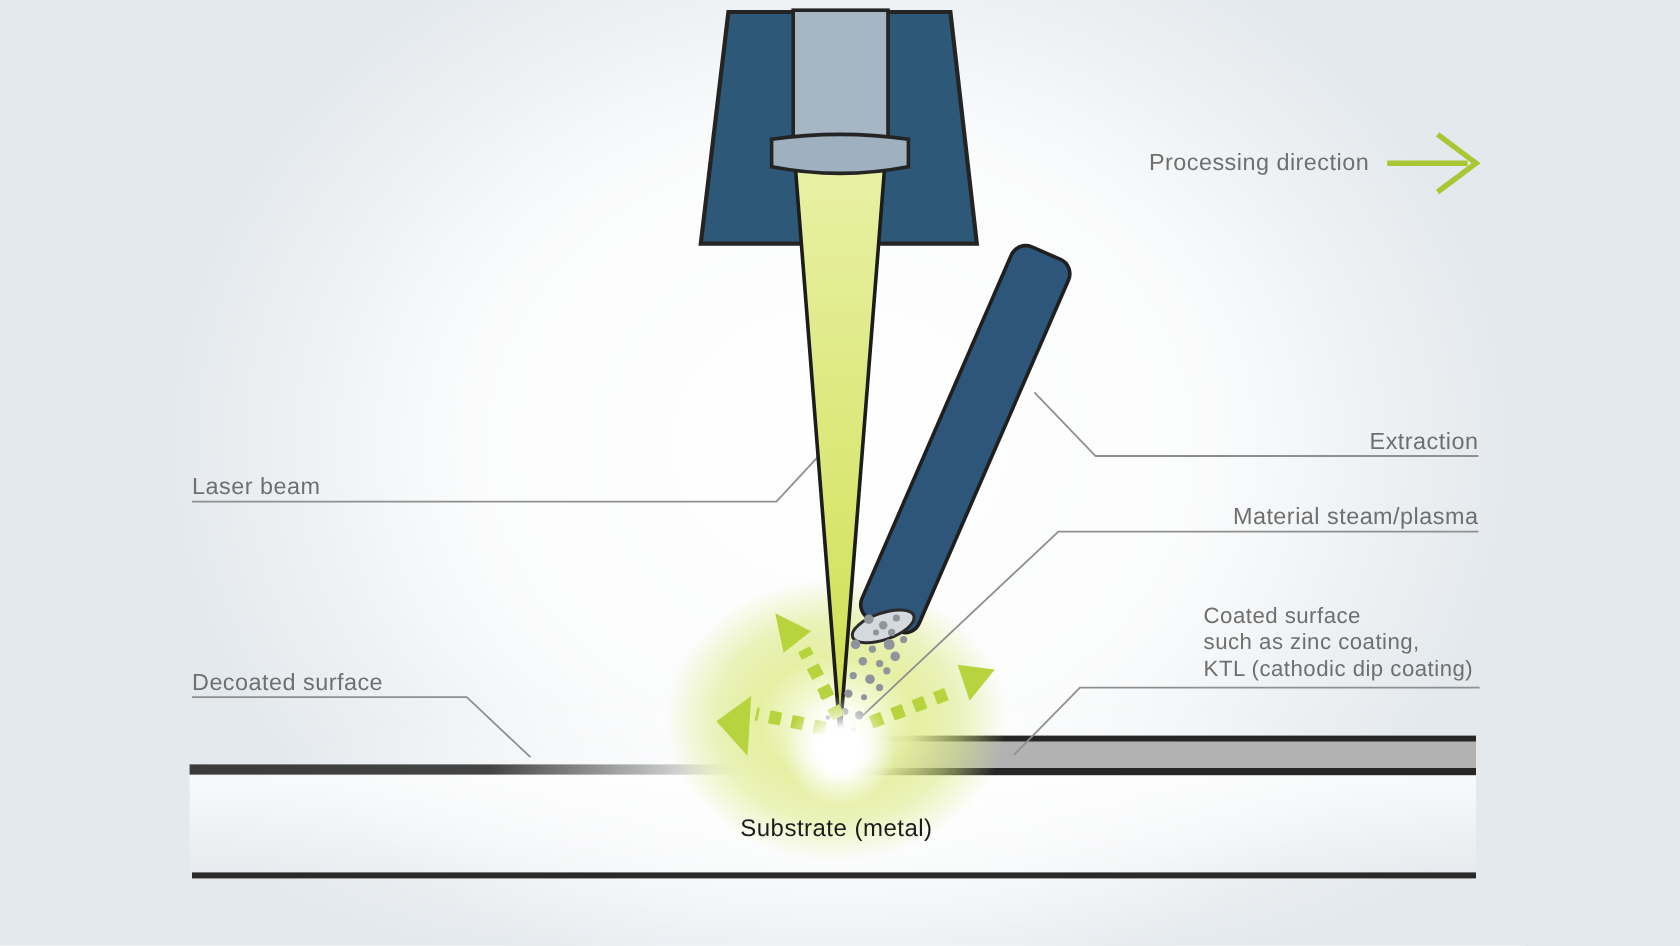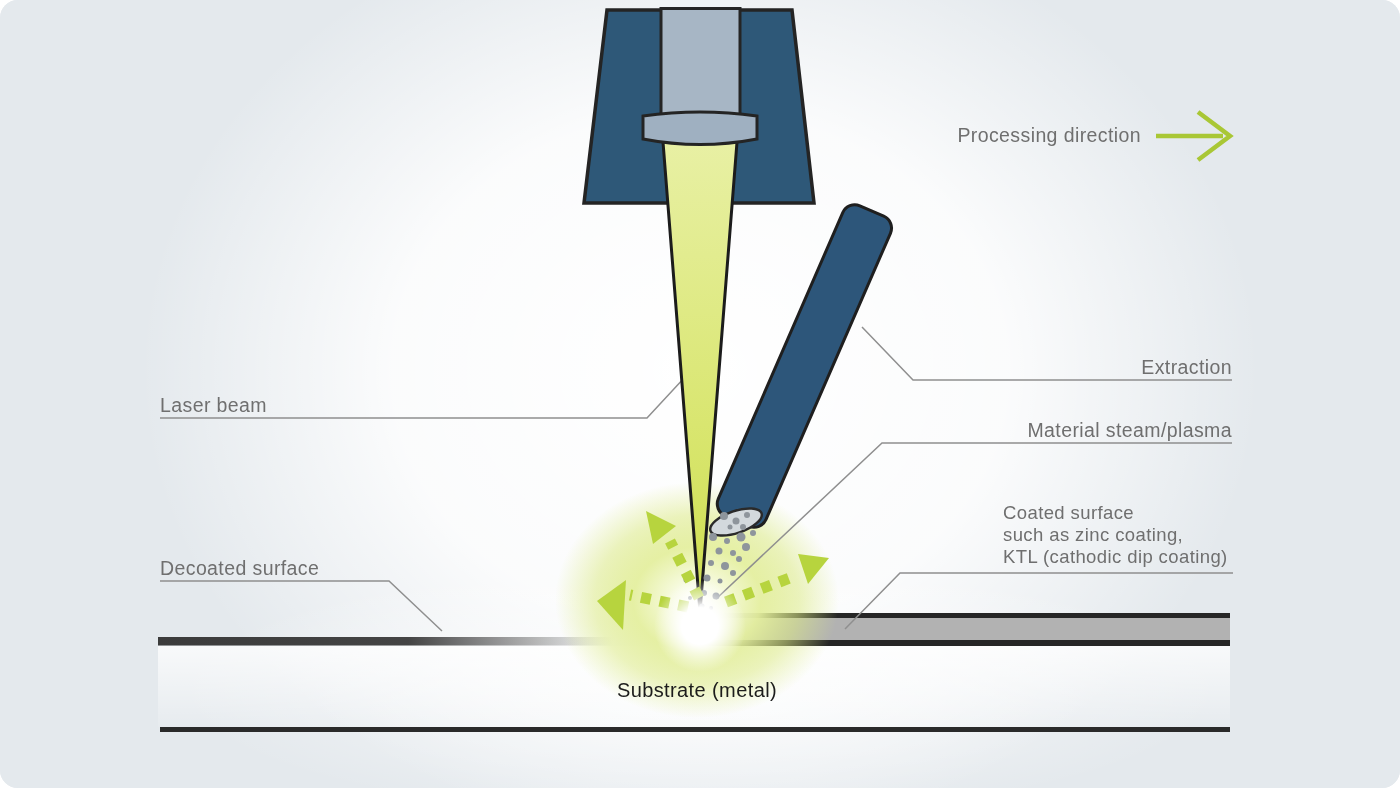--- a/index.html
+++ b/index.html
@@ -3,21 +3,20 @@
 <meta charset="utf-8">
 <style>
   html, body { margin: 0; padding: 0; }
   body { font-family: "Liberation Sans", sans-serif; }
   .stage {
     position: relative;
     width: 1400px;
     height: 788px;
     overflow: hidden;
     background: #e6eaee;
-    border-radius: 18px;
   }
   svg { display: block; }
   text {
     font-family: "Liberation Sans", sans-serif;
     letter-spacing: 0.4px;
   }
   .label { font-size: 19.5px; fill: #6f6f6f; }
   .label-small { font-size: 18.5px; fill: #6f6f6f; }
   .label-dark { font-size: 20px; fill: #1c1c1c; }
 </style>

